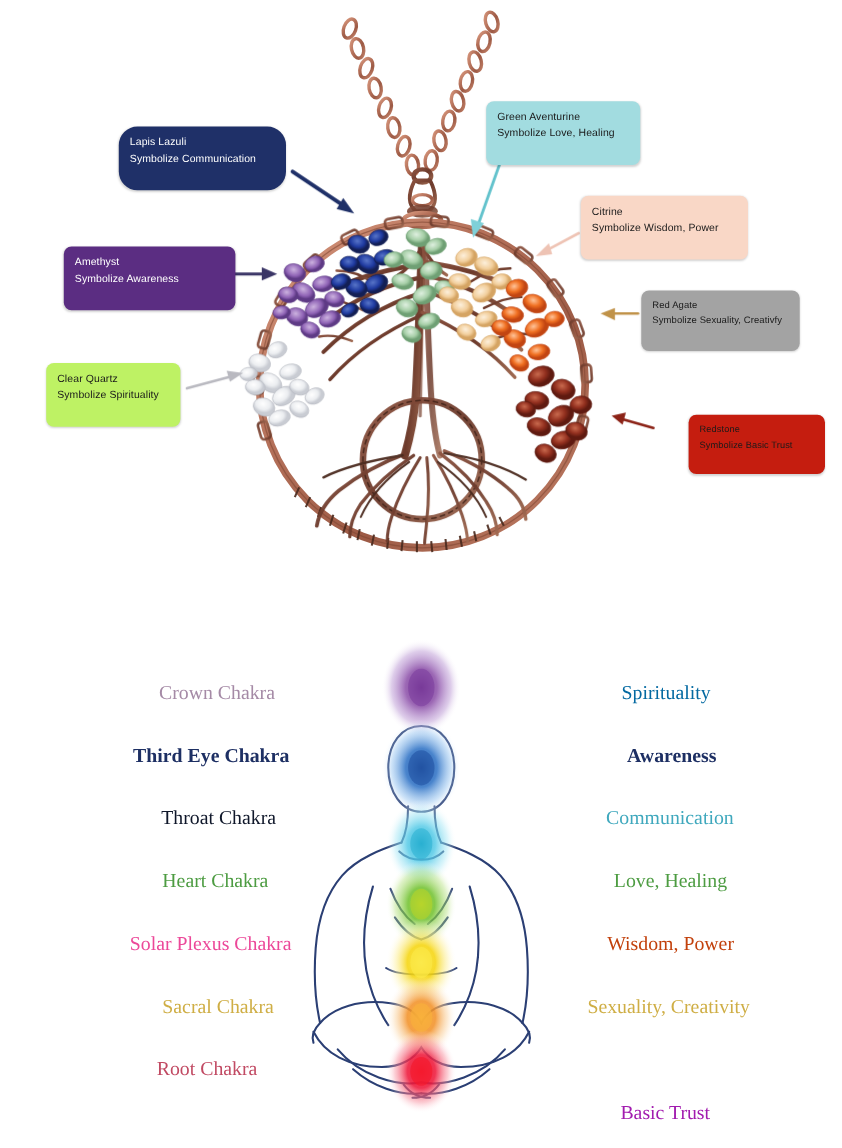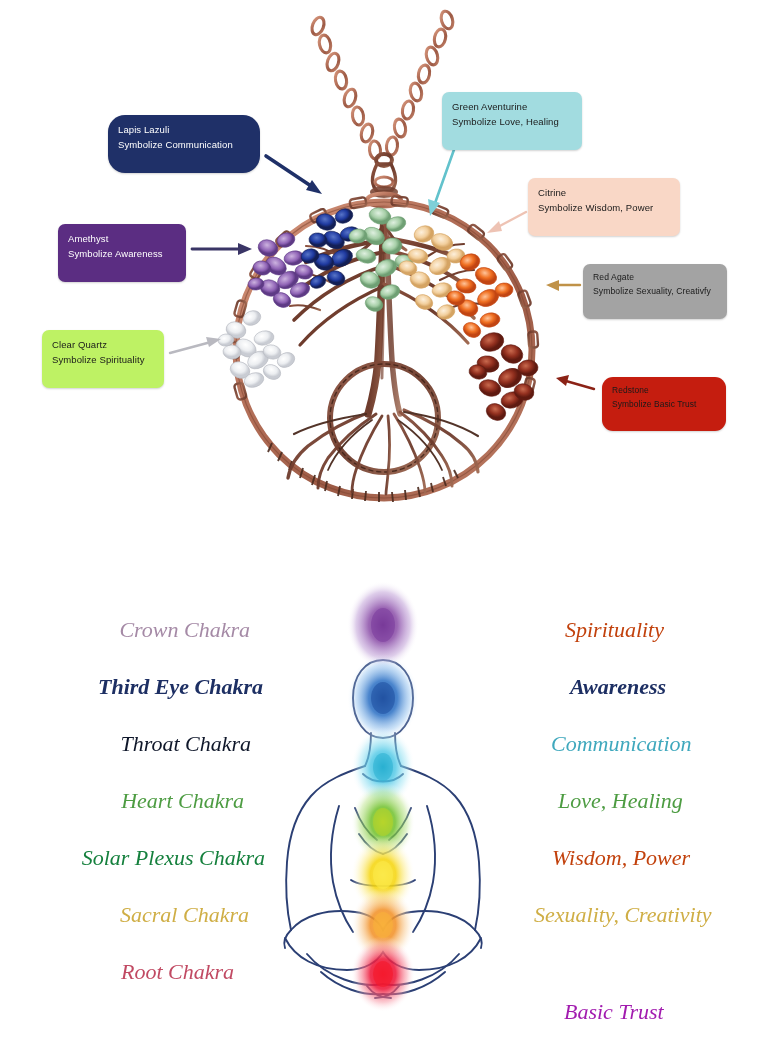--- a/index.html
+++ b/index.html
@@ -52,22 +52,21 @@
   
   #chakra-panel {
     position: absolute;
     left: 0; top: 560px;
     width: 765px; height: 484px;
     background: #ffffff;
   }
   .chakra-label {
     position: absolute;
     font-family: "Liberation Serif", serif;
-    font-style: italic;
-    font-size: 22px;
+    font-size: 18px;
     white-space: nowrap;
   }
   .chakra-label.left  { text-align: right;  transform: translate(-100%, -50%); }
   .chakra-label.right { text-align: left;   transform: translate(0, -50%); }
 
   #figure-svg {
     position: absolute;
     left: 255px;
     top: 10px;
   }
@@ -417,36 +416,36 @@
     <div class="callout" style="left:442px; top:92px; width:140px; background:#a2dce0; color:#1a1a1a;">
       <span class="c-title">Green Aventurine</span>
       <span class="c-sub">Symbolize Love, Healing</span>
     </div>
 
     <div class="callout" style="left:528px; top:178px; width:152px; background:#f9d7c6; color:#1a1a1a;">
       <span class="c-title">Citrine</span>
       <span class="c-sub">Symbolize Wisdom, Power</span>
     </div>
 
-    <div class="callout" style="left:58px; top:224px; width:128px; background:#5b2d82; color:#ffffff;">
+    <div class="callout" style="left:58px; top:224px; width:156px; background:#5b2d82; color:#ffffff;">
       <span class="c-title">Amethyst</span>
       <span class="c-sub">Symbolize Awareness</span>
     </div>
 
     <div class="callout" style="left:583px; top:264px; width:144px; background:#a3a3a3; color:#1a1a1a; font-size:8.6px;">
       <span class="c-title">Red Agate</span>
       <span class="c-sub">Symbolize Sexuality, Creativfy</span>
     </div>
 
     <div class="callout" style="left:42px; top:330px; width:122px; background:#bef264; color:#1a1a1a;">
       <span class="c-title">Clear Quartz</span>
       <span class="c-sub">Symbolize Spirituality</span>
     </div>
 
-    <div class="callout" style="left:602px; top:377px; width:124px; background:#c51d0f; color:#1a1a1a; font-size:8.4px;border-radius:11px;">
+    <div class="callout" style="left:626px; top:377px; width:124px; background:#c51d0f; color:#1a1a1a; font-size:8.4px;">
       <span class="c-title">Redstone</span>
       <span class="c-sub">Symbolize Basic Trust</span>
     </div>
   </div>
 
   <div id="chakra-panel">
 
     <svg id="figure-svg" width="255" height="470" viewBox="0 0 255 470">
       <defs>
         <radialGradient id="orbCrown" cx="50%" cy="50%">
@@ -570,25 +569,25 @@
         <ellipse cx="128" cy="305" rx="10" ry="14" fill="#fbe94a" opacity="0.6"></ellipse>
         <ellipse cx="128" cy="355" rx="10" ry="13" fill="#f9b03a" opacity="0.6"></ellipse>
         <ellipse cx="128" cy="404" rx="10" ry="13" fill="#f5182c" opacity="0.65"></ellipse>
       </g>
     </svg>
 
     <div class="chakra-label left" style="left:250px; top:70px; color:#a58aa6;">Crown Chakra</div>
     <div class="chakra-label left" style="left:263px; top:127px; color:#1d2f63; font-weight:bold;">Third Eye Chakra</div>
     <div class="chakra-label left" style="left:251px; top:184px; color:#0f172a;">Throat Chakra</div>
     <div class="chakra-label left" style="left:244px; top:241px; color:#4d9c42;">Heart Chakra</div>
-    <div class="chakra-label left" style="left:265px; top:298px; color:#15803d;">Solar Plexus Chakra</div>
+    <div class="chakra-label left" style="left:265px; top:298px; color:#ec4899;">Solar Plexus Chakra</div>
     <div class="chakra-label left" style="left:249px; top:355px; color:#cfae45;">Sacral Chakra</div>
     <div class="chakra-label left" style="left:234px; top:412px; color:#c14a63;">Root Chakra</div>
 
-    <div class="chakra-label right" style="left:565px; top:70px; color:#c2410c;">Spirituality</div>
+    <div class="chakra-label right" style="left:565px; top:70px; color:#0369a1;">Spirituality</div>
     <div class="chakra-label right" style="left:570px; top:127px; color:#1d2f63; font-weight:bold;">Awareness</div>
     <div class="chakra-label right" style="left:551px; top:184px; color:#3fa8bd;">Communication</div>
     <div class="chakra-label right" style="left:558px; top:241px; color:#4d9c42;">Love, Healing</div>
     <div class="chakra-label right" style="left:552px; top:298px; color:#c2410c;">Wisdom, Power</div>
     <div class="chakra-label right" style="left:534px; top:355px; color:#cfae45;">Sexuality, Creativity</div>
     <div class="chakra-label right" style="left:564px; top:412px; color:#a21caf;margin-top:40px;">Basic Trust</div>
   </div>
 
 </div>
 

